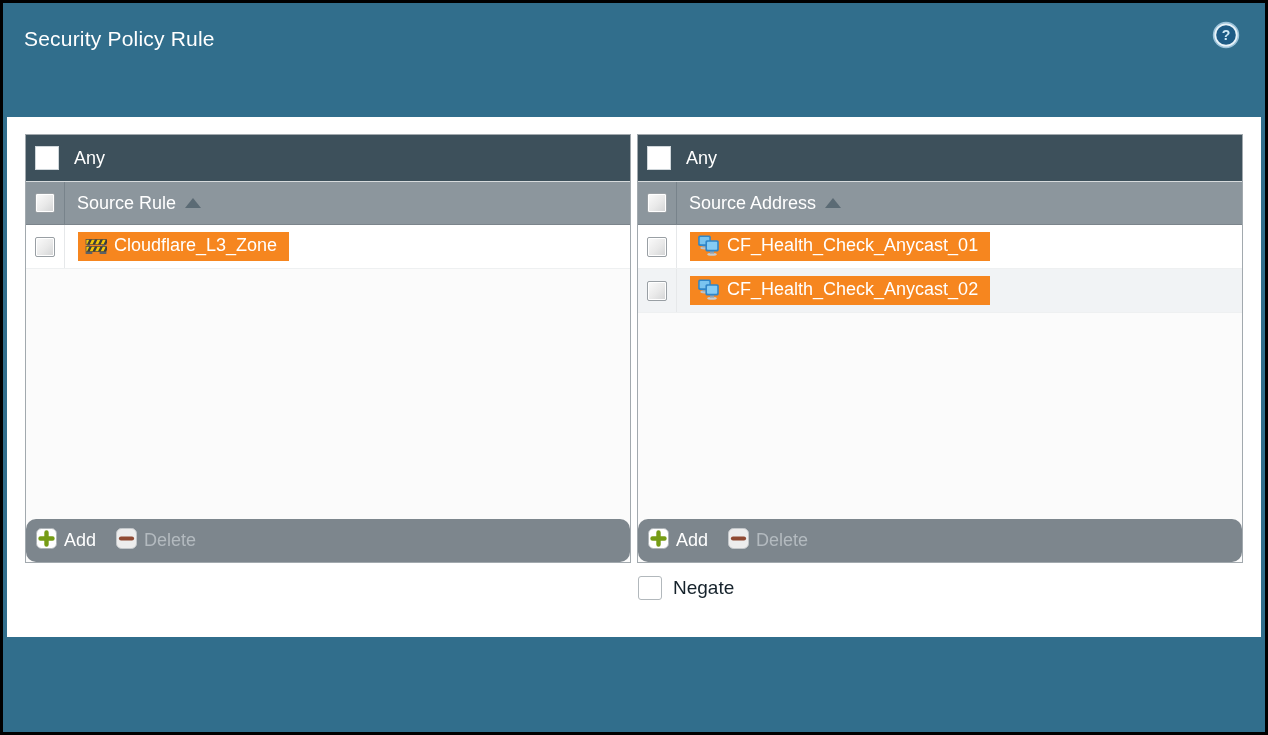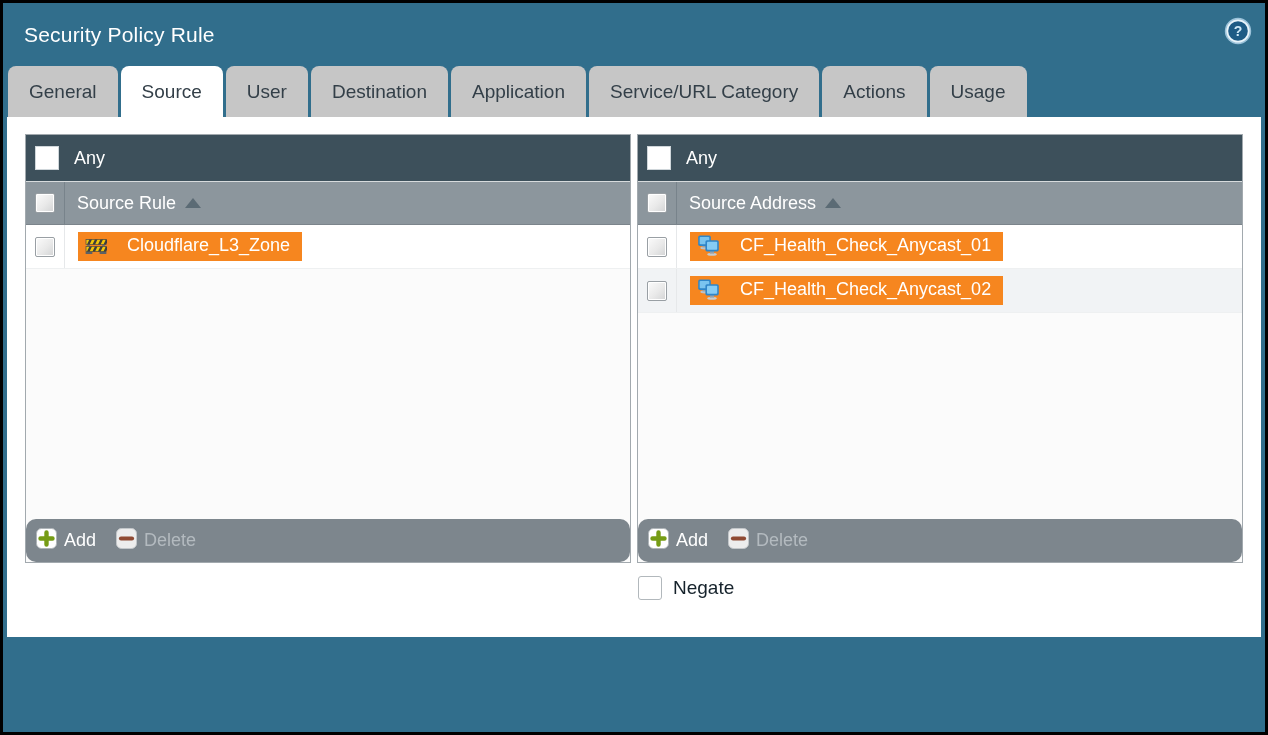--- a/index.html
+++ b/index.html
@@ -4,21 +4,21 @@
 <style>
   html,body { margin:0; padding:0; }
   body {
     width:1268px; height:735px; position:relative;
     font-family:"Liberation Sans","DejaVu Sans",sans-serif;
     background:#000;
   }
   .dialog { position:absolute; inset:3px; background:#316e8c; }
 
   
-  .titlebar { height:63px; display:flex; align-items:center; justify-content:space-between; padding:0 13px 0 21px;gap:6px; }
+  .titlebar { height:71px; display:flex; align-items:center; justify-content:space-between; padding:0 25px 0 21px;gap:6px; }
   .title { color:#ffffff; font-size:21px; font-weight:400; letter-spacing:.2px; }
   .help-btn { width:28px; height:28px; cursor:pointer; margin-top:-8px; }
 
   
   .tabs { display:flex; gap:3px; padding-left:5px; height:51px; }
   .tab {
     background:#c6c6c6; color:#333f48; font-size:19px;
     padding:0 21px; line-height:52px; border-radius:8px 8px 0 0;
     cursor:pointer; white-space:nowrap;
   }
@@ -41,21 +41,21 @@
   .cb-cell { width:38px; flex:none; display:flex; align-items:center; justify-content:center; height:100%; }
   .col-header .cb-cell { border-right:1px solid #78838b; }
   .col-title { color:#ffffff; font-size:18px; margin-left:12px; display:flex; align-items:center; gap:9px; cursor:pointer; }
   .sort-asc { width:0; height:0; border-left:8px solid transparent; border-right:8px solid transparent; border-bottom:10px solid #5b6b75; }
 
   .rows { flex:1; background:#fbfbfb; overflow:hidden; display:flex; flex-direction:column; }
   .row { height:43px; flex:none; display:flex; align-items:center; background:#ffffff; border-bottom:1px solid #eef0f1; }
   .row:nth-child(even) { background:#f1f3f5; }
   .row .cb-cell { border-right:1px solid #e6e8ea; }
   .chip {
-    margin-left:13px; display:inline-flex; align-items:center; gap:20px;
+    margin-left:13px; display:inline-flex; align-items:center; gap:7px;
     background:#f6861f; color:#ffffff; font-size:18px; padding:3px 12px 5px 7px;
   }
   .chip .icon { display:flex; align-items:center; }
 
   .toolbar { height:43px; background:#7d868d; flex:none; display:flex; align-items:center; padding-left:10px; gap:20px;border-radius:10px; }
   .tool { display:flex; align-items:center; gap:7px; font-size:18px; color:#ffffff; cursor:pointer; }
   .tool.disabled { color:#b3babf; cursor:default; }
 
   
   .cb { display:inline-block; box-sizing:border-box; cursor:pointer; }
@@ -90,30 +90,20 @@
     <span class="help-btn">
       <svg width="28" height="28" viewBox="0 0 28 28">
         <circle cx="14" cy="14" r="13.2" fill="#9cc3da"></circle>
         <circle cx="14" cy="14" r="11.6" fill="#e9f4fa"></circle>
         <circle cx="14" cy="14" r="9.8" fill="#1d5b85"></circle>
         <text x="14" y="19" text-anchor="middle" font-size="14" font-weight="bold" fill="#cfe9f7" font-family="Liberation Sans, sans-serif">?</text>
       </svg>
     </span>
   </div>
 
-  <div class="tabs">
-    <div class="tab">General</div>
-    <div class="tab active">Source</div>
-    <div class="tab">User</div>
-    <div class="tab">Destination</div>
-    <div class="tab">Application</div>
-    <div class="tab">Service/URL Category</div>
-    <div class="tab">Actions</div>
-    <div class="tab">Usage</div>
-  </div>
 
   <div class="content">
     <div class="panels">
 
       <div class="panel">
         <div class="any-header">
           <span class="cb cb-white"></span>
           <span class="any-label">Any</span>
         </div>
         <div class="col-header">

